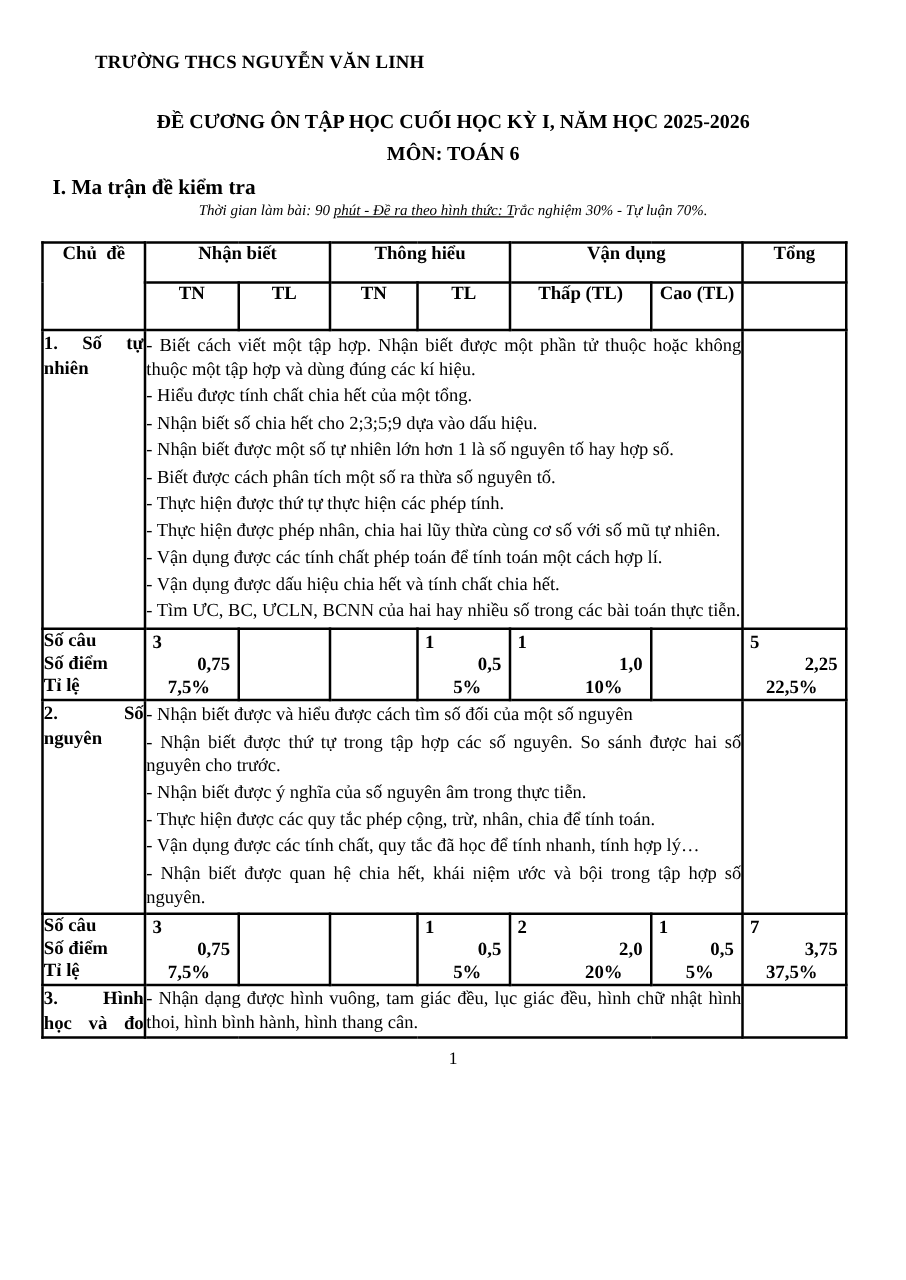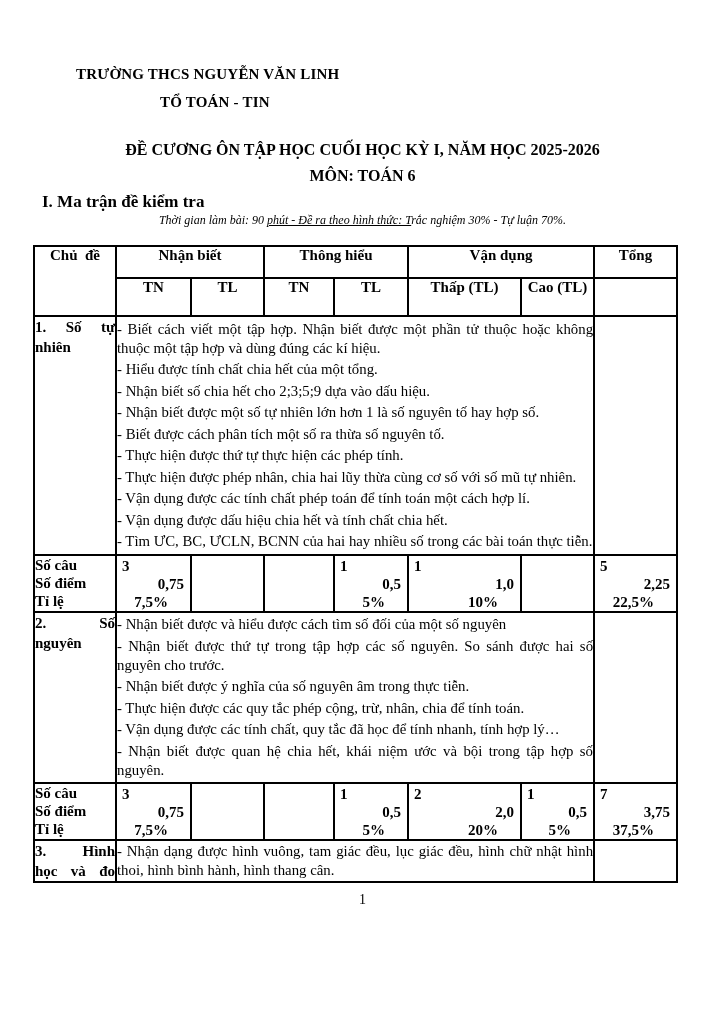--- a/index.html
+++ b/index.html
@@ -5,21 +5,21 @@
   * { box-sizing: border-box; }
   html, body { margin: 0; padding: 0; }
   body {
     width: 725px; height: 1024px;
     background: #ffffff; color: #000000;
     font-family: "Liberation Serif", "DejaVu Serif", serif;
   }
   .page { position: relative; width: 725px; height: 1024px; overflow: hidden; }
 
   
-  .doc-header { padding-top: 66px; }
+  .doc-header { padding-top: 42px; }
   .school   { margin-left: 76px; font-size: 15px; font-weight: bold; letter-spacing: .2px; }
   .dept     { margin-left: 160px; margin-top: 11px; font-size: 15px; font-weight: bold; letter-spacing: .2px; }
   .title    { text-align: center; margin-top: 30px; font-size: 16px; font-weight: bold; }
   .subject  { text-align: center; margin-top: 8px;  font-size: 16px; font-weight: bold; }
   .section  { margin-left: 42px;  margin-top: 7px;  font-size: 17px; font-weight: bold; }
   .matrix-title { text-align: center; margin-top: 5px; font-size: 15.2px; font-weight: bold; }
   .subtitle { text-align: center; margin-top: 1px; font-size: 12px; font-style: italic; }
   .subtitle .u { text-decoration: underline; }
 
   
@@ -65,21 +65,20 @@
 
   .page-number { text-align: center; margin-top: 9px; font-size: 14px; }
 </style>
 </head>
 <body>
 
 <div class="page">
 
   <div class="doc-header">
     <div class="school">TRƯỜNG THCS NGUYỄN VĂN LINH</div>
-    <div class="dept">TỔ TOÁN - TIN</div>
     <div class="title">ĐỀ CƯƠNG ÔN TẬP HỌC CUỐI HỌC KỲ I, NĂM HỌC 2025-2026</div>
     <div class="subject">MÔN: TOÁN 6</div>
     <div class="section">I. Ma trận đề kiểm tra</div>
     <div class="subtitle"><span>Thời gian làm bài: 90 </span><span class="u">phút - Đề ra theo hình thức: T</span><span>rắc nghiệm 30% - Tự luận 70%.</span></div>
   </div>
 
   <table class="matrix">
     <colgroup>
       <col style="width:82px">
         <col style="width:75px">

